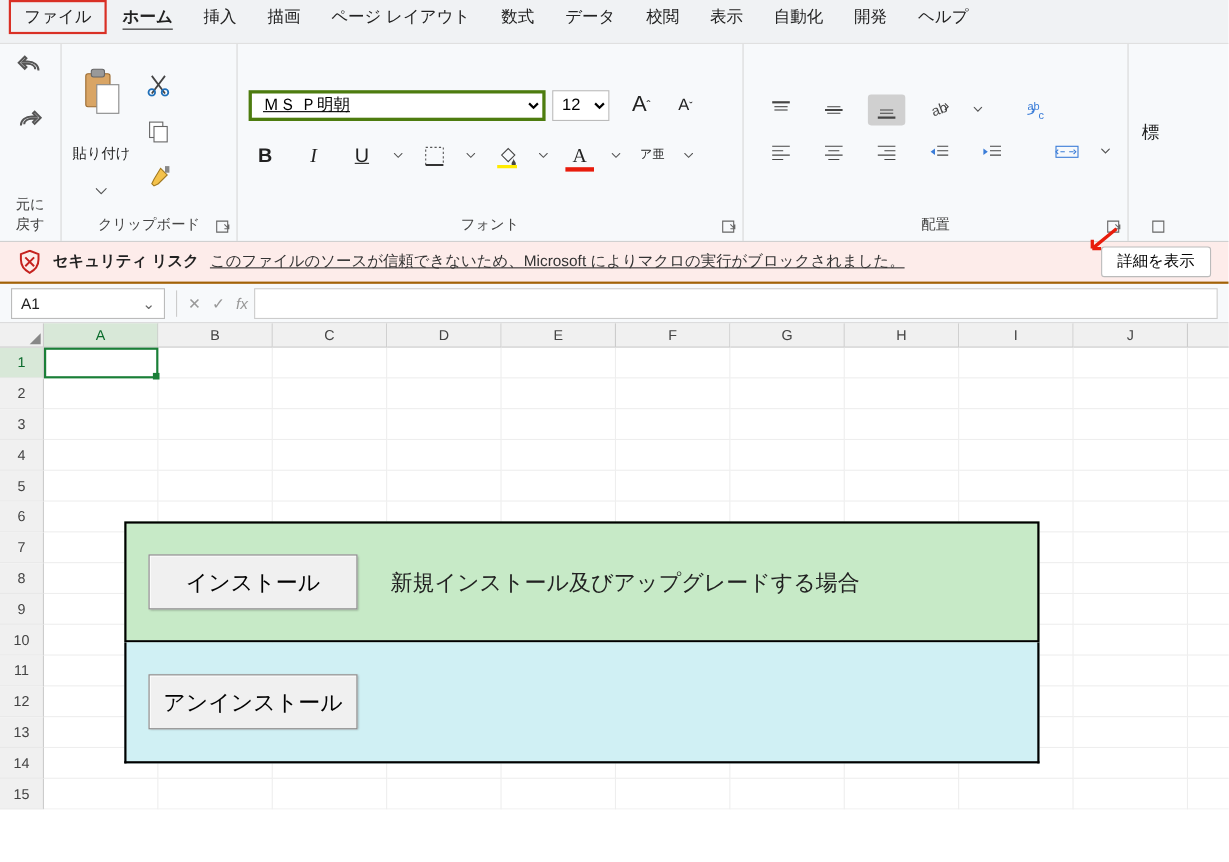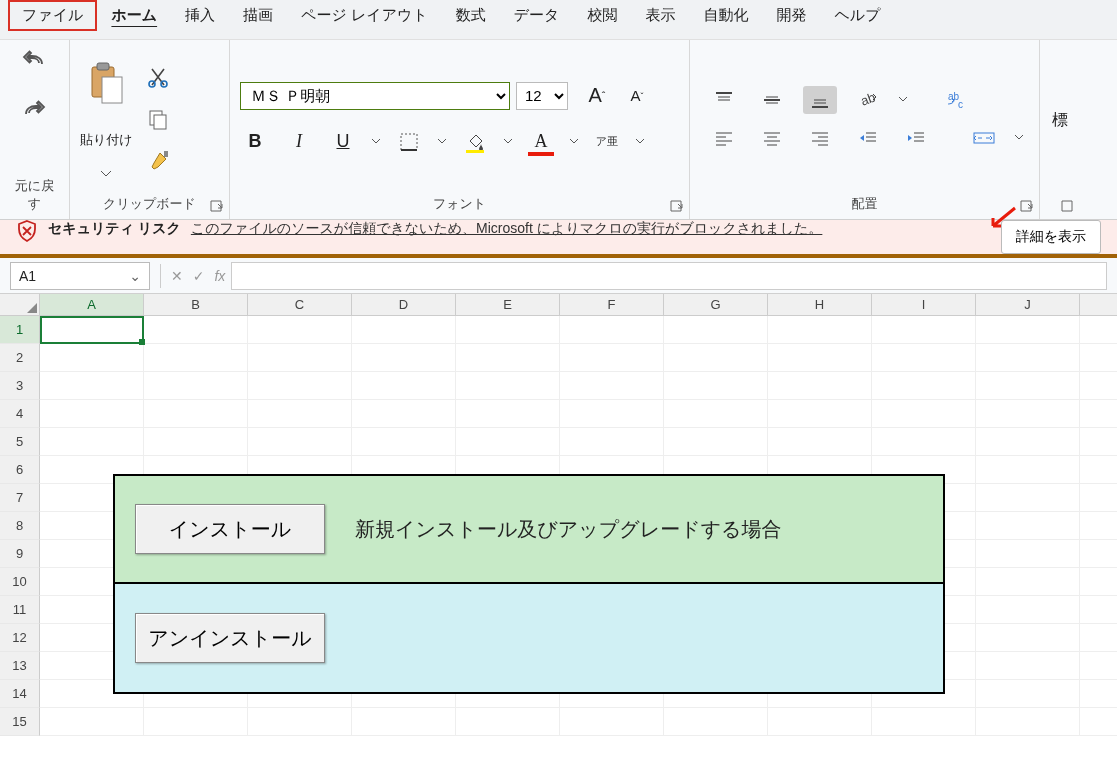--- a/index.html
+++ b/index.html
@@ -16,32 +16,32 @@
 .rgroup { border-right: 1px solid #d8d8d8; display: flex; flex-direction: column; justify-content: space-between; padding: 6px 10px 2px; position: relative; }
 .rgroup-label { text-align: center; font-size: 13px; color: #444; padding: 4px 0; }
 .rgroup-body { flex: 1; display: flex; align-items: center; gap: 8px; }
 .col { display: flex; flex-direction: column; align-items: center; gap: 22px; }
 .icon-btn { width: 34px; height: 28px; display: flex; align-items: center; justify-content: center; cursor: pointer; border-radius: 3px; }
 .big-label { font-size: 13px; margin-top: 2px; }
 .launcher { position: absolute; right: 4px; bottom: 4px; width: 16px; height: 16px; cursor: pointer; }
 
 
 .font-row { display: flex; gap: 6px; align-items: center; margin-bottom: 10px; }
-.font-select { width: 270px; height: 28px; border: 1px solid #4d7c0f; background: #fff; padding: 0 6px; font-size: 15px; }
+.font-select { width: 270px; height: 28px; border: 3px solid #4d7c0f; background: #fff; padding: 0 6px; font-size: 15px; text-decoration: underline; }
 .size-select { width: 52px; height: 28px; border: 1px solid #bbb; background: #fff; padding: 0 4px; font-size: 15px; }
 .grow-shrink { display:flex; gap:10px; margin-left:8px;}
 .font-tools { display: flex; gap: 14px; align-items: center; }
 .ft { width: 30px; height: 28px; display: flex; align-items: center; justify-content: center; cursor: pointer; position: relative; }
 
 
 .align-rows { display: flex; flex-direction: column; gap: 10px; }
 .align-row { display: flex; gap: 14px; align-items: center; }
 
 
-.security-bar { display: flex; background: #fdecea; border-bottom: 4px solid #a16207; height: 38px; padding: 0 16px; gap: 10px; position: relative; }
+.security-bar { display: flex; align-items: center; background: #fdecea; border-bottom: 2px solid #a16207; height: 38px; padding: 0 16px; gap: 10px; position: relative; }
 .sec-shield { width: 22px; height: 22px; }
 .sec-text { font-size: 14px; }
 .sec-link { text-decoration: underline; color: #333; cursor: pointer; }
 .sec-btn { margin-left: auto; background: #fff; border: 1px solid #bbb; padding: 4px 14px; cursor: pointer; border-radius: 3px; font-size: 14px; }
 .red-arrow { position: absolute; right: 100px; top: -14px; }
 
 
 .formula-bar { display: flex; align-items: center; height: 36px; border-bottom: 1px solid #d0d0d0; background: #f7f9fb; padding: 4px 10px; gap: 6px; }
 .name-box { width: 140px; height: 28px; border: 1px solid #bbb; background: #fff; display: flex; align-items: center; padding: 0 8px; justify-content: space-between; }
 .nb-chevron { color: #666; }
@@ -85,21 +85,21 @@
   <div class="menu-item">データ</div>
   <div class="menu-item">校閲</div>
   <div class="menu-item">表示</div>
   <div class="menu-item">自動化</div>
   <div class="menu-item">開発</div>
   <div class="menu-item">ヘルプ</div>
 </div>
 
 <div class="ribbon">
 
-  <div class="rgroup" style="width:70px">
+  <div class="rgroup" style="width:56px">
     <div class="rgroup-body col">
       <div class="icon-btn">
         <svg width="26" height="20">
             <path d="M20 14c0-5-4-8-10-8H6l3-3-1.5-1.5L2 7l5.5 5.5L9 11 6 8h4c4 0 7 2 7 5" fill="none" stroke="#555" stroke-width="1.8"></path>
           </svg>
       </div>
       <div class="icon-btn">
         <svg width="26" height="20">
             <path d="M4 14c0-5 4-8 10-8h4l-3-3 1.5-1.5L22 7l-5.5 5.5L15 11l3-3h-4c-4 0-7 2-7 5" fill="none" stroke="#555" stroke-width="1.8"></path>
           </svg>

